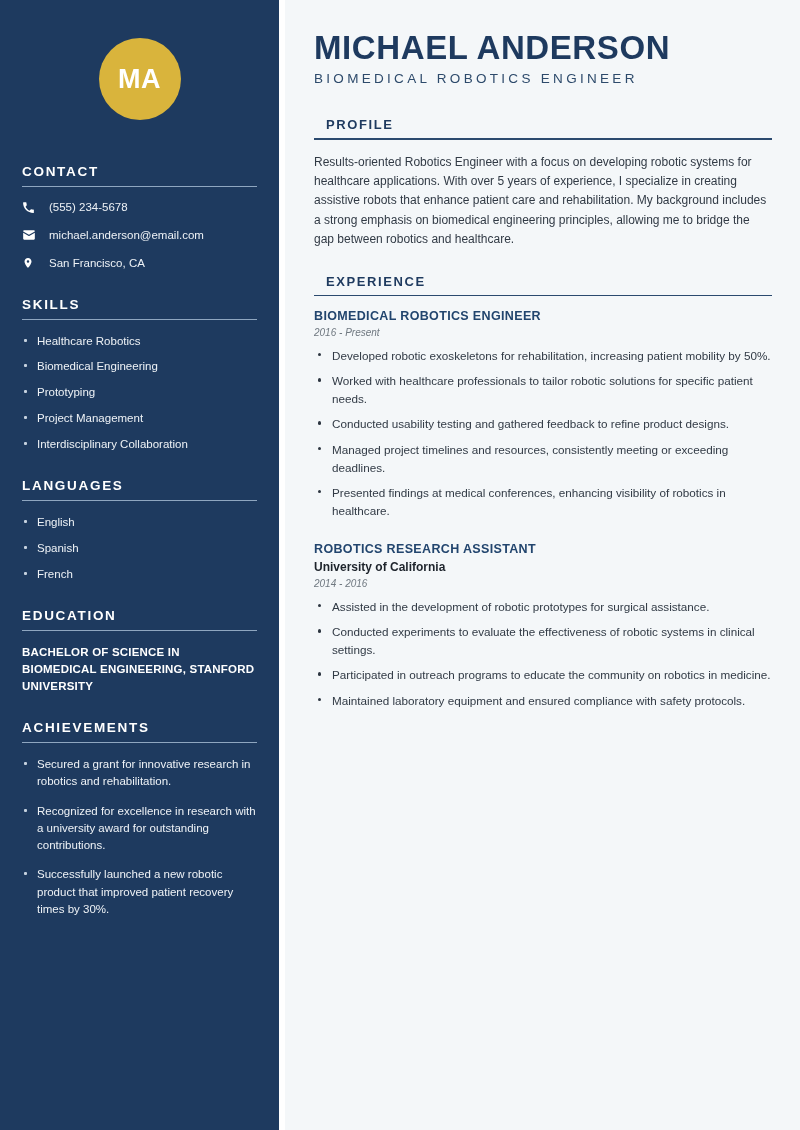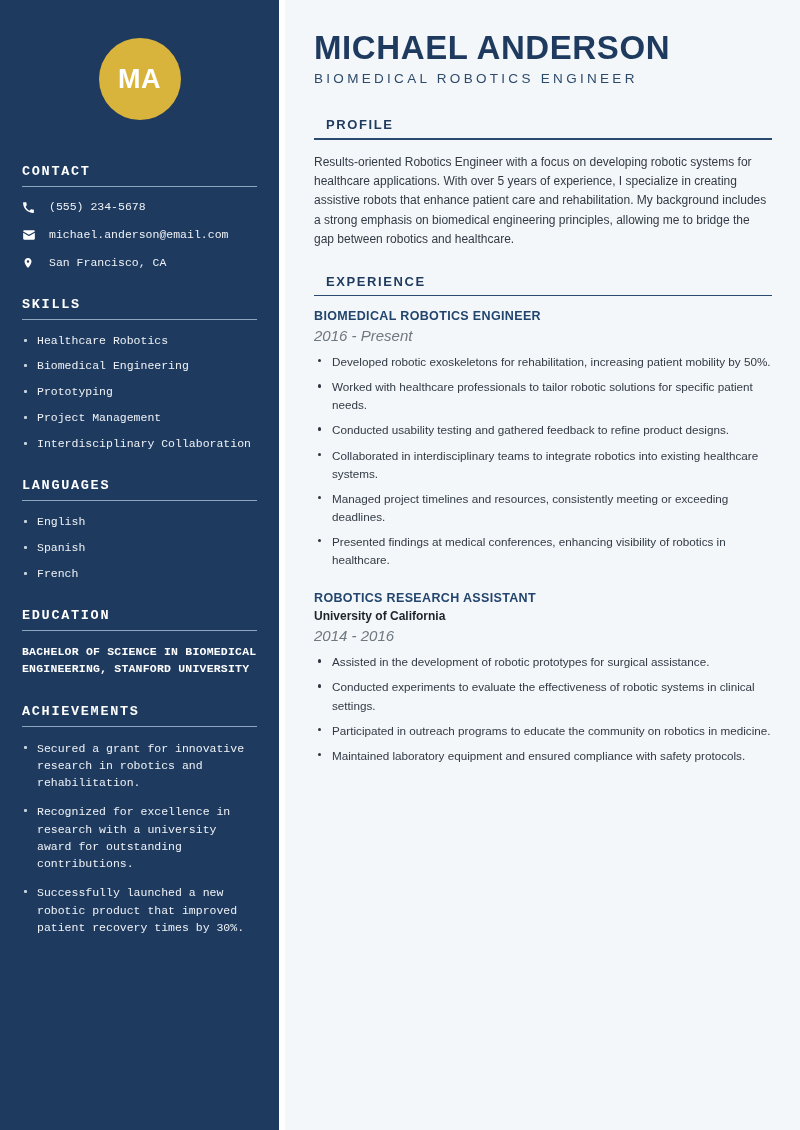--- a/index.html
+++ b/index.html
@@ -47,21 +47,20 @@
     align-items: center;
     justify-content: center;
     color: #ffffff;
     font-size: 27px;
     font-weight: bold;
     letter-spacing: 0.5px;
   }
 
   .side-section {
     margin-bottom: 26px;
-    font-family: Liberation Mono, monospace;
   }
   .side-heading {
     font-size: 13.5px;
     font-weight: bold;
     letter-spacing: 1.7px;
     color: #ffffff;
     margin: 0 0 7px 0;
   }
   .side-rule {
     height: 1px;
@@ -187,21 +186,21 @@
     letter-spacing: 0.35px;
     margin: 0 0 4px 0;
   }
   .job-company {
     font-size: 12px;
     font-weight: bold;
     color: #1d232b;
     margin: 0 0 4px 0;
   }
   .job-dates {
-    font-size: 15px;
+    font-size: 10px;
     font-style: italic;
     color: #6f7880;
     margin: 0 0 9px 0;
   }
 
   ul.job-list {
     list-style: none;
     margin: 0;
     padding: 0;
   }
@@ -325,21 +324,20 @@
       <h2 class="main-heading">EXPERIENCE</h2>
       <div class="main-rule"></div>
 
       <div class="job">
         <div class="job-title">BIOMEDICAL ROBOTICS ENGINEER</div>
         <div class="job-dates">2016 - Present</div>
         <ul class="job-list">
           <li>Developed robotic exoskeletons for rehabilitation, increasing patient mobility by 50%.</li>
           <li>Worked with healthcare professionals to tailor robotic solutions for specific patient needs.</li>
           <li>Conducted usability testing and gathered feedback to refine product designs.</li>
-          <li>Collaborated in interdisciplinary teams to integrate robotics into existing healthcare systems.</li>
           <li>Managed project timelines and resources, consistently meeting or exceeding deadlines.</li>
           <li>Presented findings at medical conferences, enhancing visibility of robotics in healthcare.</li>
         </ul>
       </div>
 
       <div class="job">
         <div class="job-title">ROBOTICS RESEARCH ASSISTANT</div>
         <div class="job-company">University of California</div>
         <div class="job-dates">2014 - 2016</div>
         <ul class="job-list">

